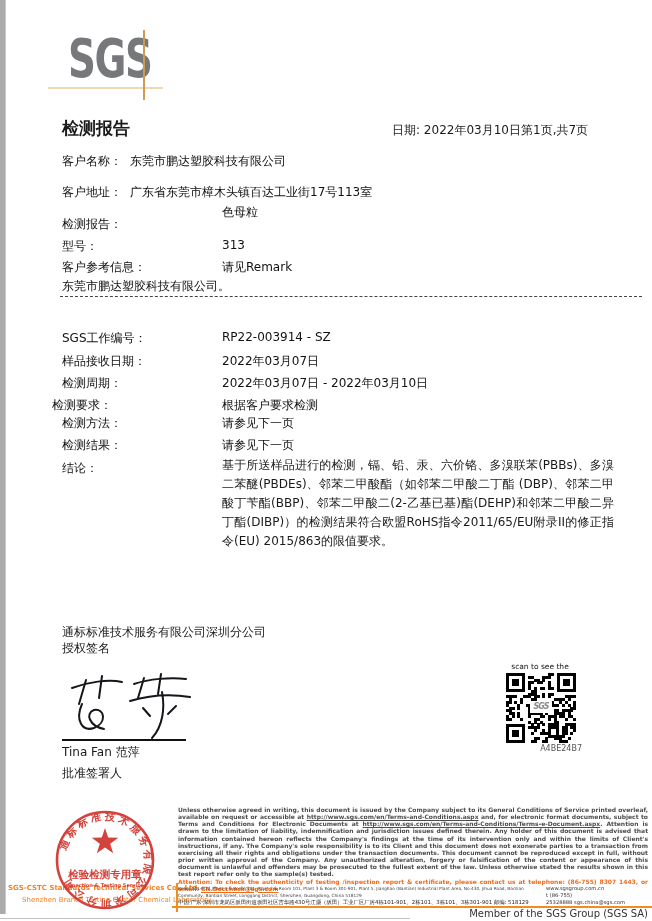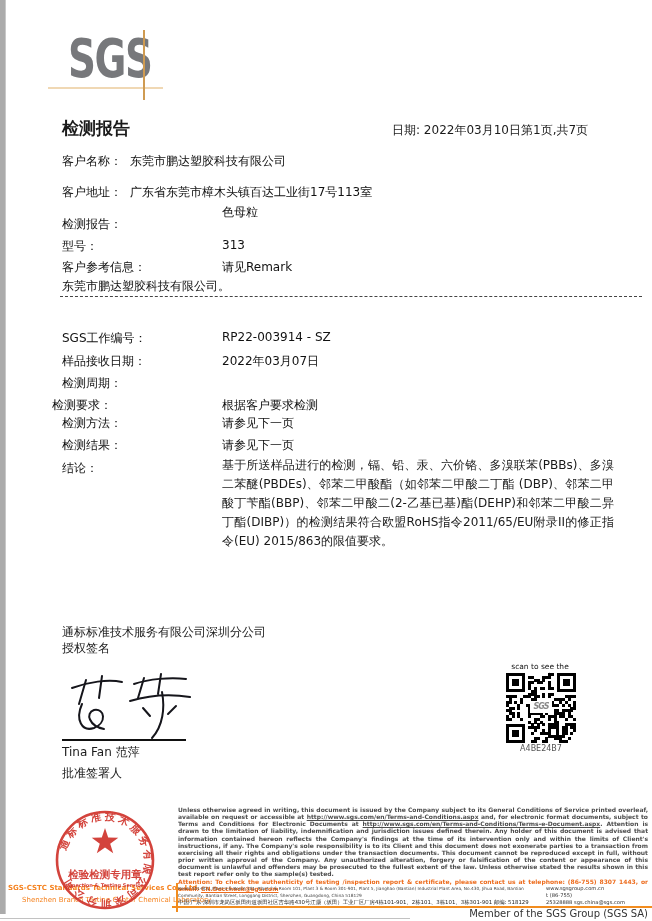--- a/index.html
+++ b/index.html
@@ -38,21 +38,21 @@
   
   .qr-caption{left:500px;top:662px;width:80px;font-size:7.5px;text-align:center;color:#111;}
   .qr{left:506px;top:673px;width:70px;height:70px;background:#fff;}
   .qr i{position:absolute;background:#000;}
   .fnd{position:absolute;width:19px;height:19px;border:3px solid #000;box-sizing:border-box;background:#fff;}
   .fnd::after{content:"";position:absolute;left:3px;top:3px;width:7px;height:7px;background:#000;}
   .fnd.tl{left:0;top:0}.fnd.tr{left:51px;top:0}.fnd.bl{left:0;top:51px}
   .qr-overlay{position:absolute;left:24px;top:28px;width:22px;height:12px;background:#fff;
               font-size:8px;font-weight:bold;color:#888;text-align:center;line-height:12px;
               font-style:italic;letter-spacing:-1px;}
-  .qr-label{left:500px;top:744px;width:82px;font-size:8px;text-align:center;color:#555;}
+  .qr-label{left:500px;top:744px;width:82px;font-size:8px;text-align:right;color:#555;}
 
   
   .stamp{left:53px;top:804px;opacity:.92;}
   .branch-en{left:8px;top:884px;font-size:7px;color:#f5821f;font-weight:bold;}
   .branch-lab{left:22px;top:896px;font-size:7px;color:#f5821f;}
   .disclaimer{left:178px;top:806px;width:470px;font-size:6px;line-height:7.15px;
               color:#4d4d4d;text-align:justify;font-weight:bold;}
   .disclaimer a{color:#4d4d4d;text-decoration:underline;}
   .attention{color:#ed6d1f;}
   .attention a{color:#ed6d1f;text-decoration:underline;}
@@ -92,20 +92,21 @@
   <span class="abs val" style="left:222px;top:259px">请见Remark</span>
   <span class="abs lab" style="left:62px;top:278px">东莞市鹏达塑胶科技有限公司。</span>
 
   <div class="abs dash-sep"></div>
 
   <span class="abs lab" style="left:62px;top:330px">SGS工作编号：</span>
   <span class="abs val" style="left:222px;top:330px">RP22-003914 - SZ</span>
   <span class="abs lab" style="left:62px;top:353px">样品接收日期：</span>
   <span class="abs val" style="left:222px;top:353px">2022年03月07日</span>
   <span class="abs lab" style="left:62px;top:375px">检测周期：</span>
+  <span class="abs val" style="left:222px;top:375px">2022年03月07日 - 2022年03月10日</span>
   <span class="abs lab" style="left:52px;top:397px">检测要求：</span>
   <span class="abs val" style="left:222px;top:397px">根据客户要求检测</span>
   <span class="abs lab" style="left:62px;top:415px">检测方法：</span>
   <span class="abs val" style="left:222px;top:415px">请参见下一页</span>
   <span class="abs lab" style="left:62px;top:437px">检测结果：</span>
   <span class="abs val" style="left:222px;top:437px">请参见下一页</span>
 
   <span class="abs lab" style="left:62px;top:460px">结论：</span>
   <div class="abs conclusion">基于所送样品进行的检测，镉、铅、汞、六价铬、多溴联苯(PBBs)、多溴二苯醚(PBDEs)、邻苯二甲酸酯（如邻苯二甲酸二丁酯 (DBP)、邻苯二甲酸丁苄酯(BBP)、邻苯二甲酸二(2-乙基已基)酯(DEHP)和邻苯二甲酸二异丁酯(DIBP)）的检测结果符合欧盟RoHS指令2011/65/EU附录II的修正指令(EU) 2015/863的限值要求。</div>
 

